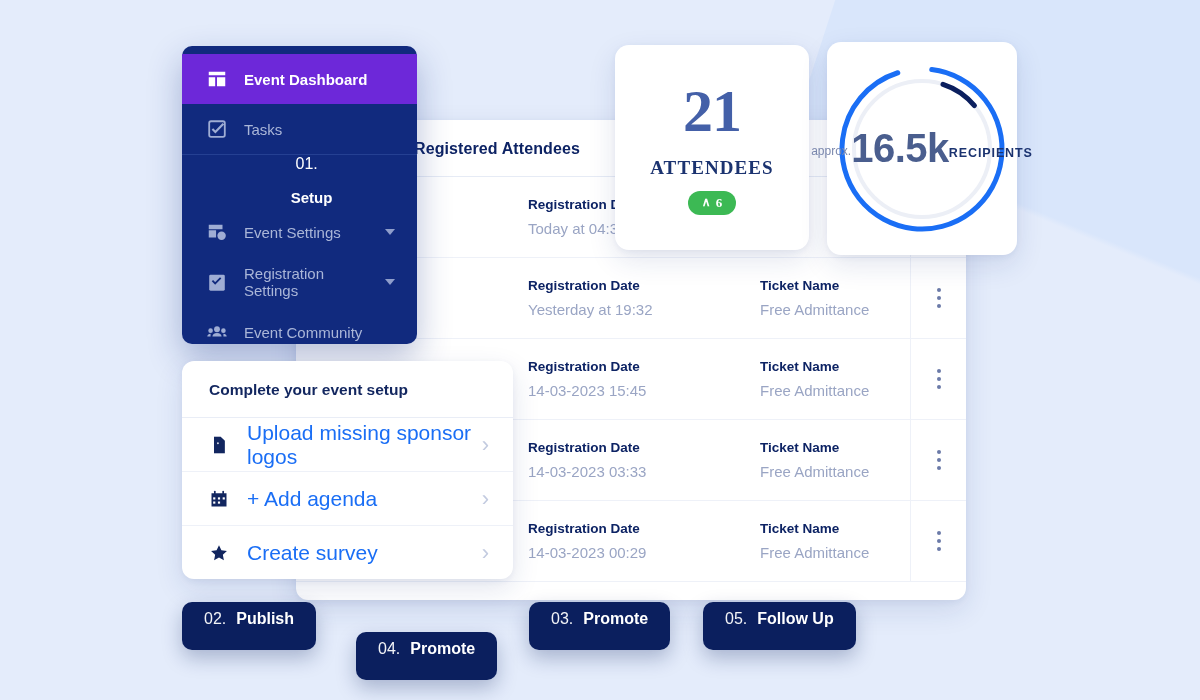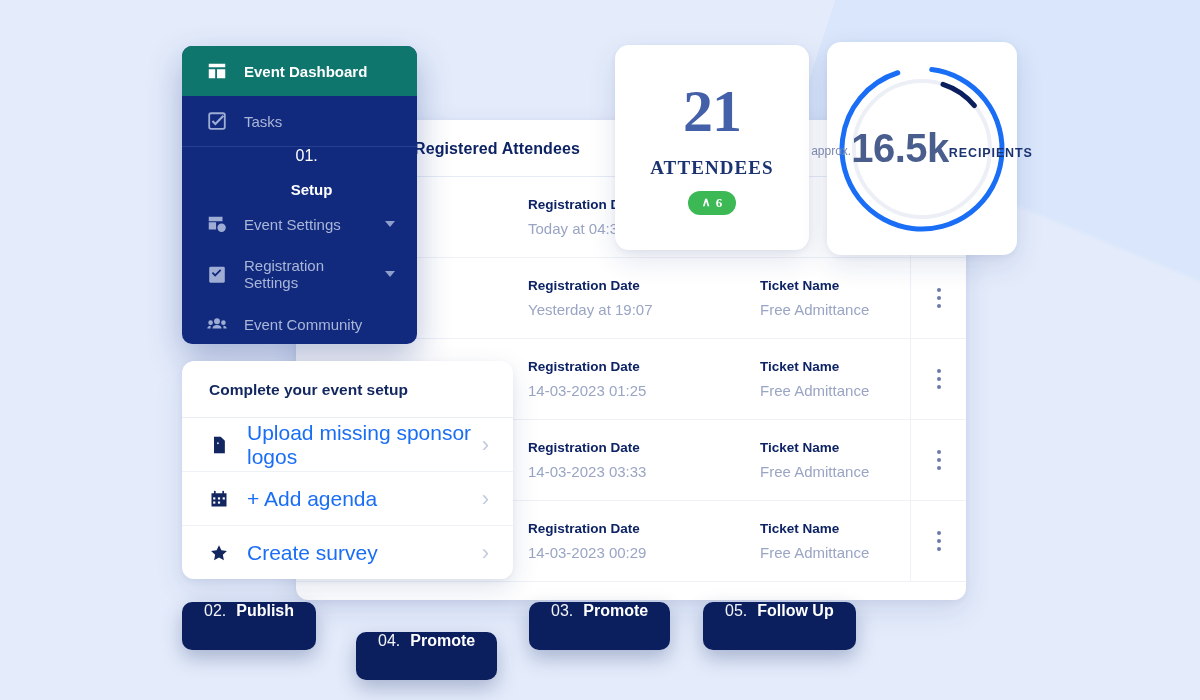--- a/index.html
+++ b/index.html
@@ -163,21 +163,21 @@
   }
   .nav-item {
     display: flex; align-items: center;
     height: 50px;
     padding-left: 24px;
     gap: 16px;
     color: #aab6d8;
     font-size: 15px;
     cursor: pointer;
   }
-  .nav-item.active { background: #0f766e; color: #ffffff; font-weight: bold; }
+  .nav-item.active { background: #6d28d9; color: #ffffff; font-weight: bold; margin-top: 8px; }
   .nav-item .label { flex: 1; }
   .nav-item.strong .label { color: #ffffff; font-weight: bold; }
   .nav-icon { width: 22px; height: 22px; display: inline-block; color: #9fadd4; flex: none; }
   .nav-item.active .nav-icon { color: #ffffff; }
   .nav-divider { height: 1px; background: #254092; margin: 0; }
   .step-num {
     color: #ffffff; font-weight: normal; font-size: 16px;
     width: 32px; flex: none;
   }
   .caret {
@@ -217,21 +217,21 @@
   }
   .setup-chev { color: #c3cbe0; font-size: 22px; font-weight: normal; line-height: 1; }
 
   
   .step-btn {
     position: absolute;
     height: 48px;
     background: #0b1f5e;
     border-radius: 10px;
     display: flex; align-items: baseline; gap: 10px;
-    padding: 0 22px;
+    padding: 8px 22px;
     color: #ffffff;
     box-shadow: 0 8px 20px rgba(11,31,94,0.28);
     cursor: pointer;
   }
   .step-btn .n { font-size: 16px; font-weight: normal; opacity: .95; }
   .step-btn .t { font-size: 16px; font-weight: bold; }
   #btn-publish  { left: 182px; top: 602px; }
   #btn-manage   { left: 356px; top: 632px; }
   #btn-promote  { left: 529px; top: 602px; }
   #btn-followup { left: 703px; top: 602px; }
@@ -269,21 +269,21 @@
       </div>
     </div>
 
     <div class="att-row">
       <div class="col-name">
         <div class="name-main"></div>
         <div class="name-sub">tor of Int...</div>
       </div>
       <div class="col-date">
         <div class="cell-label">Registration Date</div>
-        <div class="cell-value">Yesterday at 19:07</div>
+        <div class="cell-value">Yesterday at 19:32</div>
       </div>
       <div class="col-ticket">
         <div class="cell-label">Ticket Name</div>
         <div class="cell-value">Free Admittance</div>
       </div>
       <div class="col-kebab">
         <span class="kebab">
             <i></i>
             <i></i>
             <i></i>
@@ -291,21 +291,21 @@
       </div>
     </div>
 
     <div class="att-row">
       <div class="col-name">
         <div class="name-main">Mason Jess</div>
         <div class="name-sub"></div>
       </div>
       <div class="col-date">
         <div class="cell-label">Registration Date</div>
-        <div class="cell-value">14-03-2023 01:25</div>
+        <div class="cell-value">14-03-2023 15:45</div>
       </div>
       <div class="col-ticket">
         <div class="cell-label">Ticket Name</div>
         <div class="cell-value">Free Admittance</div>
       </div>
       <div class="col-kebab">
         <span class="kebab">
             <i></i>
             <i></i>
             <i></i>

